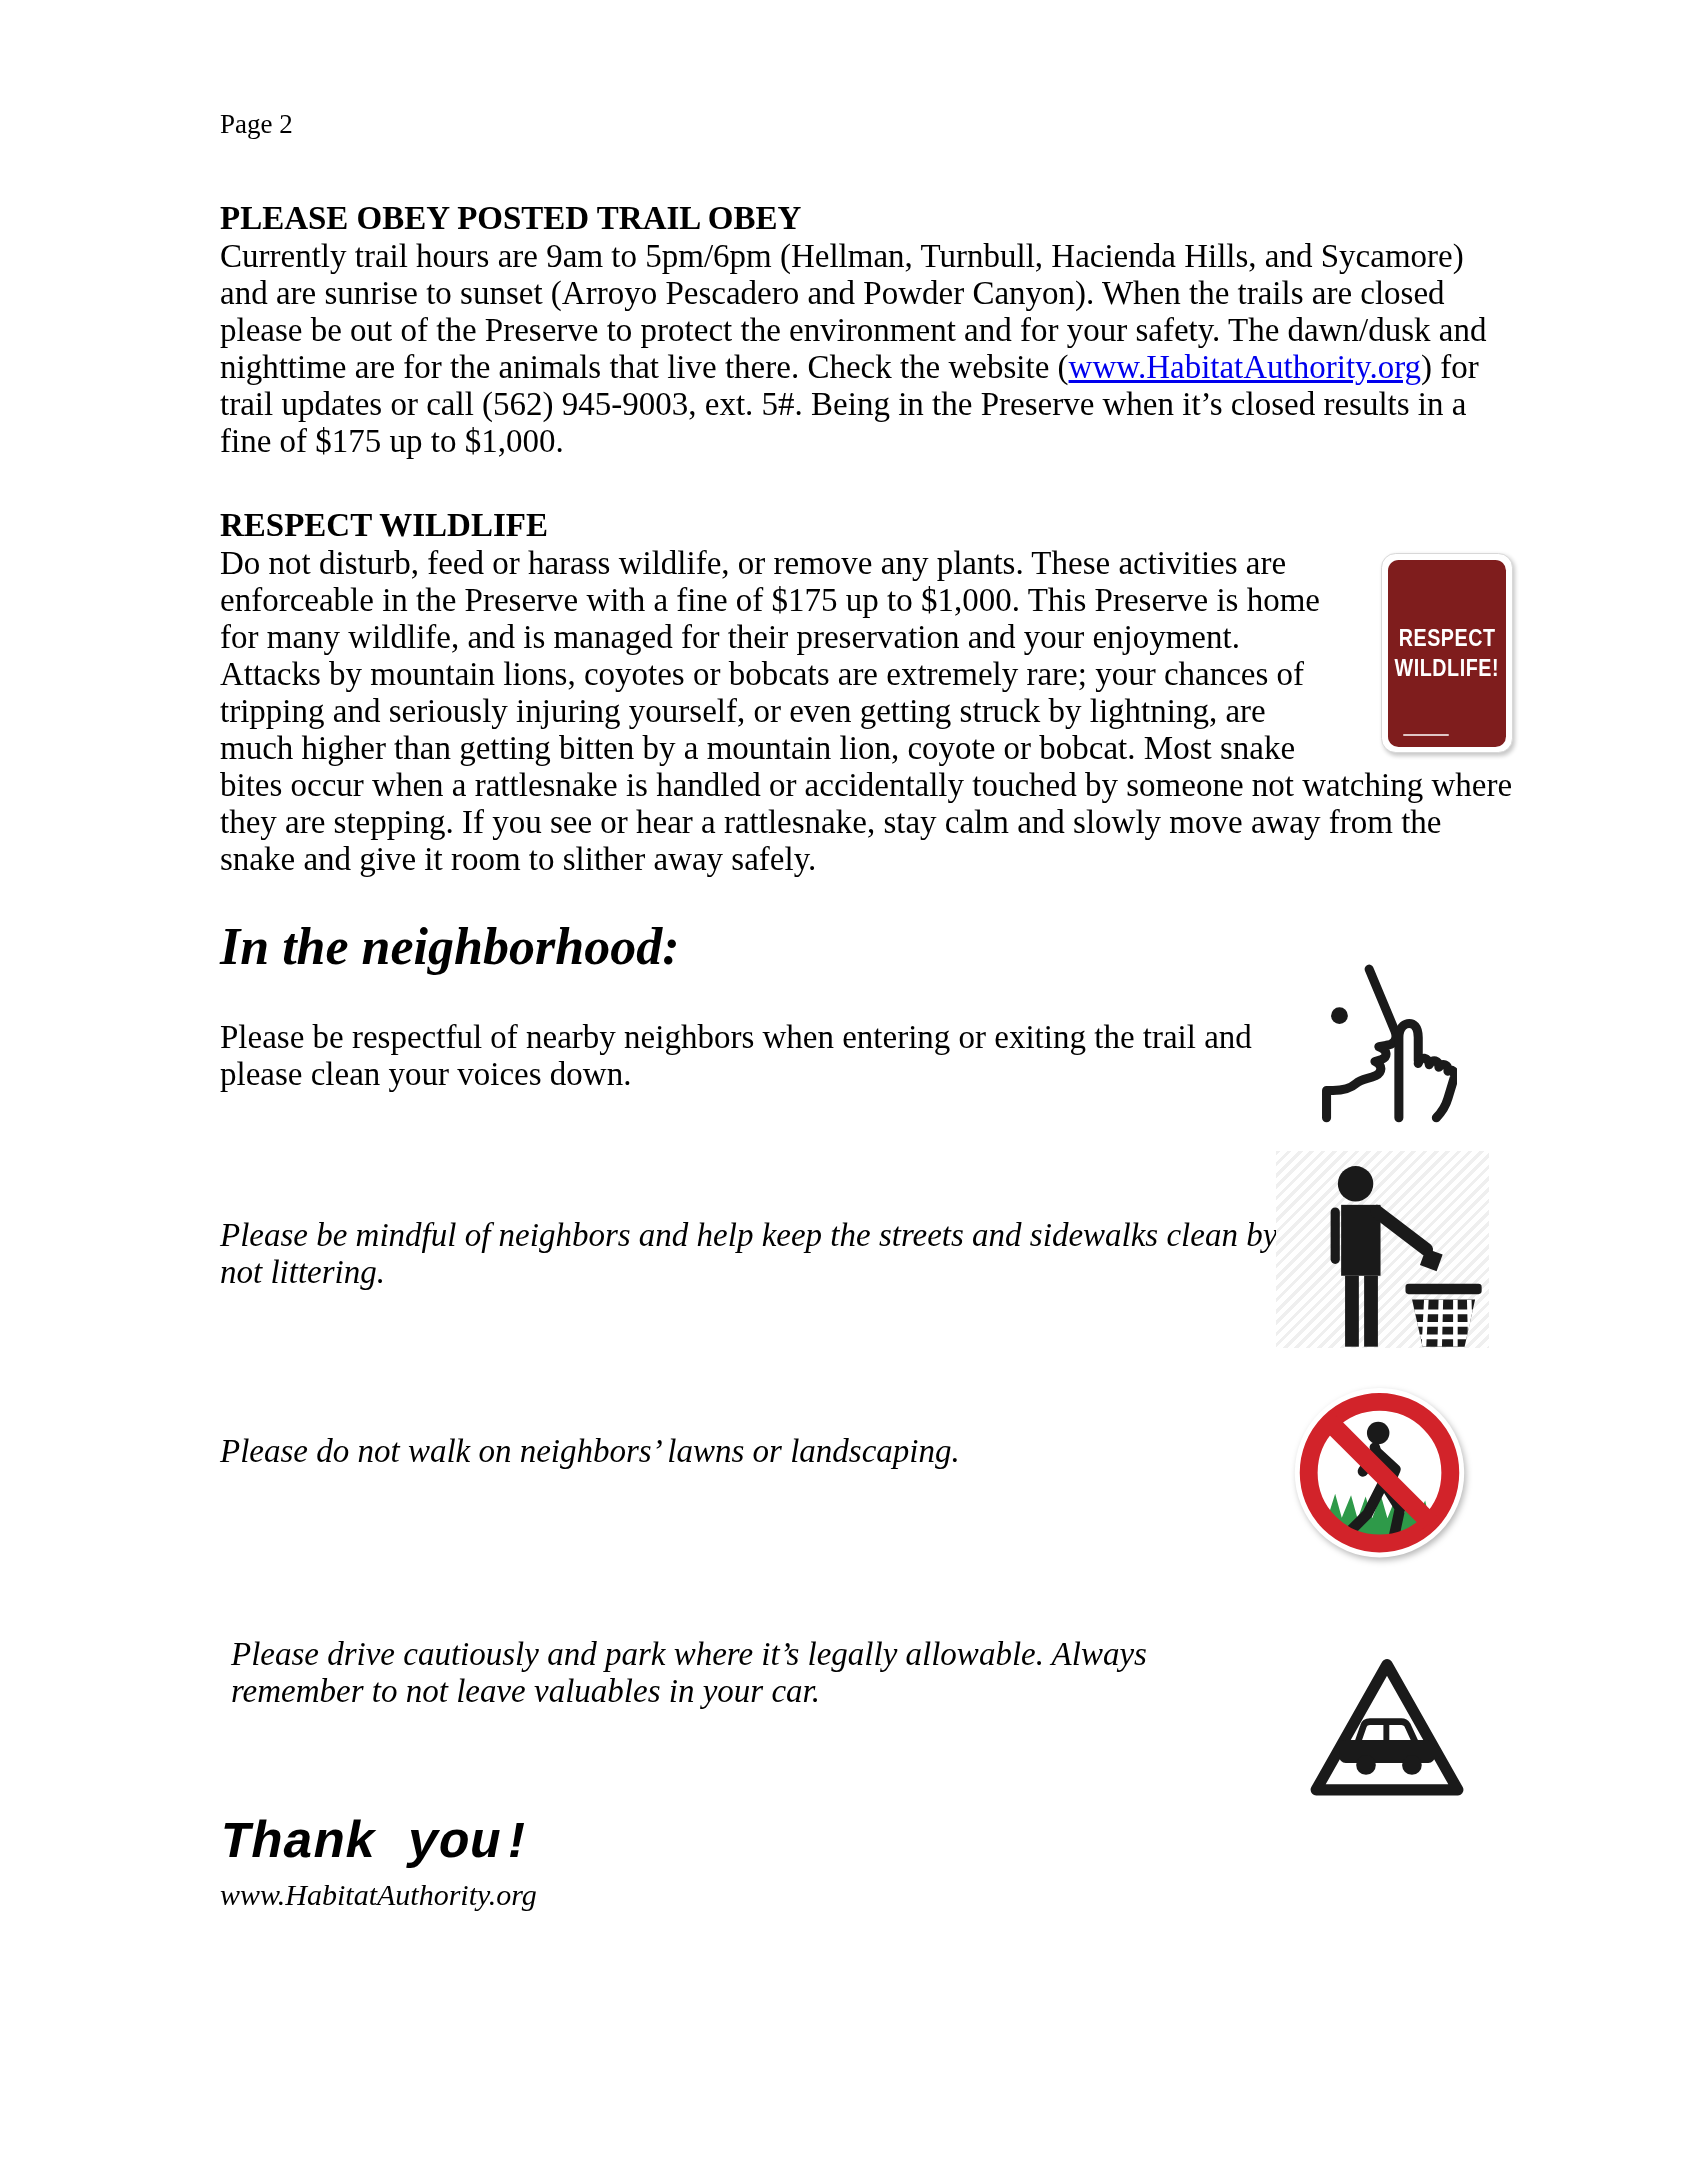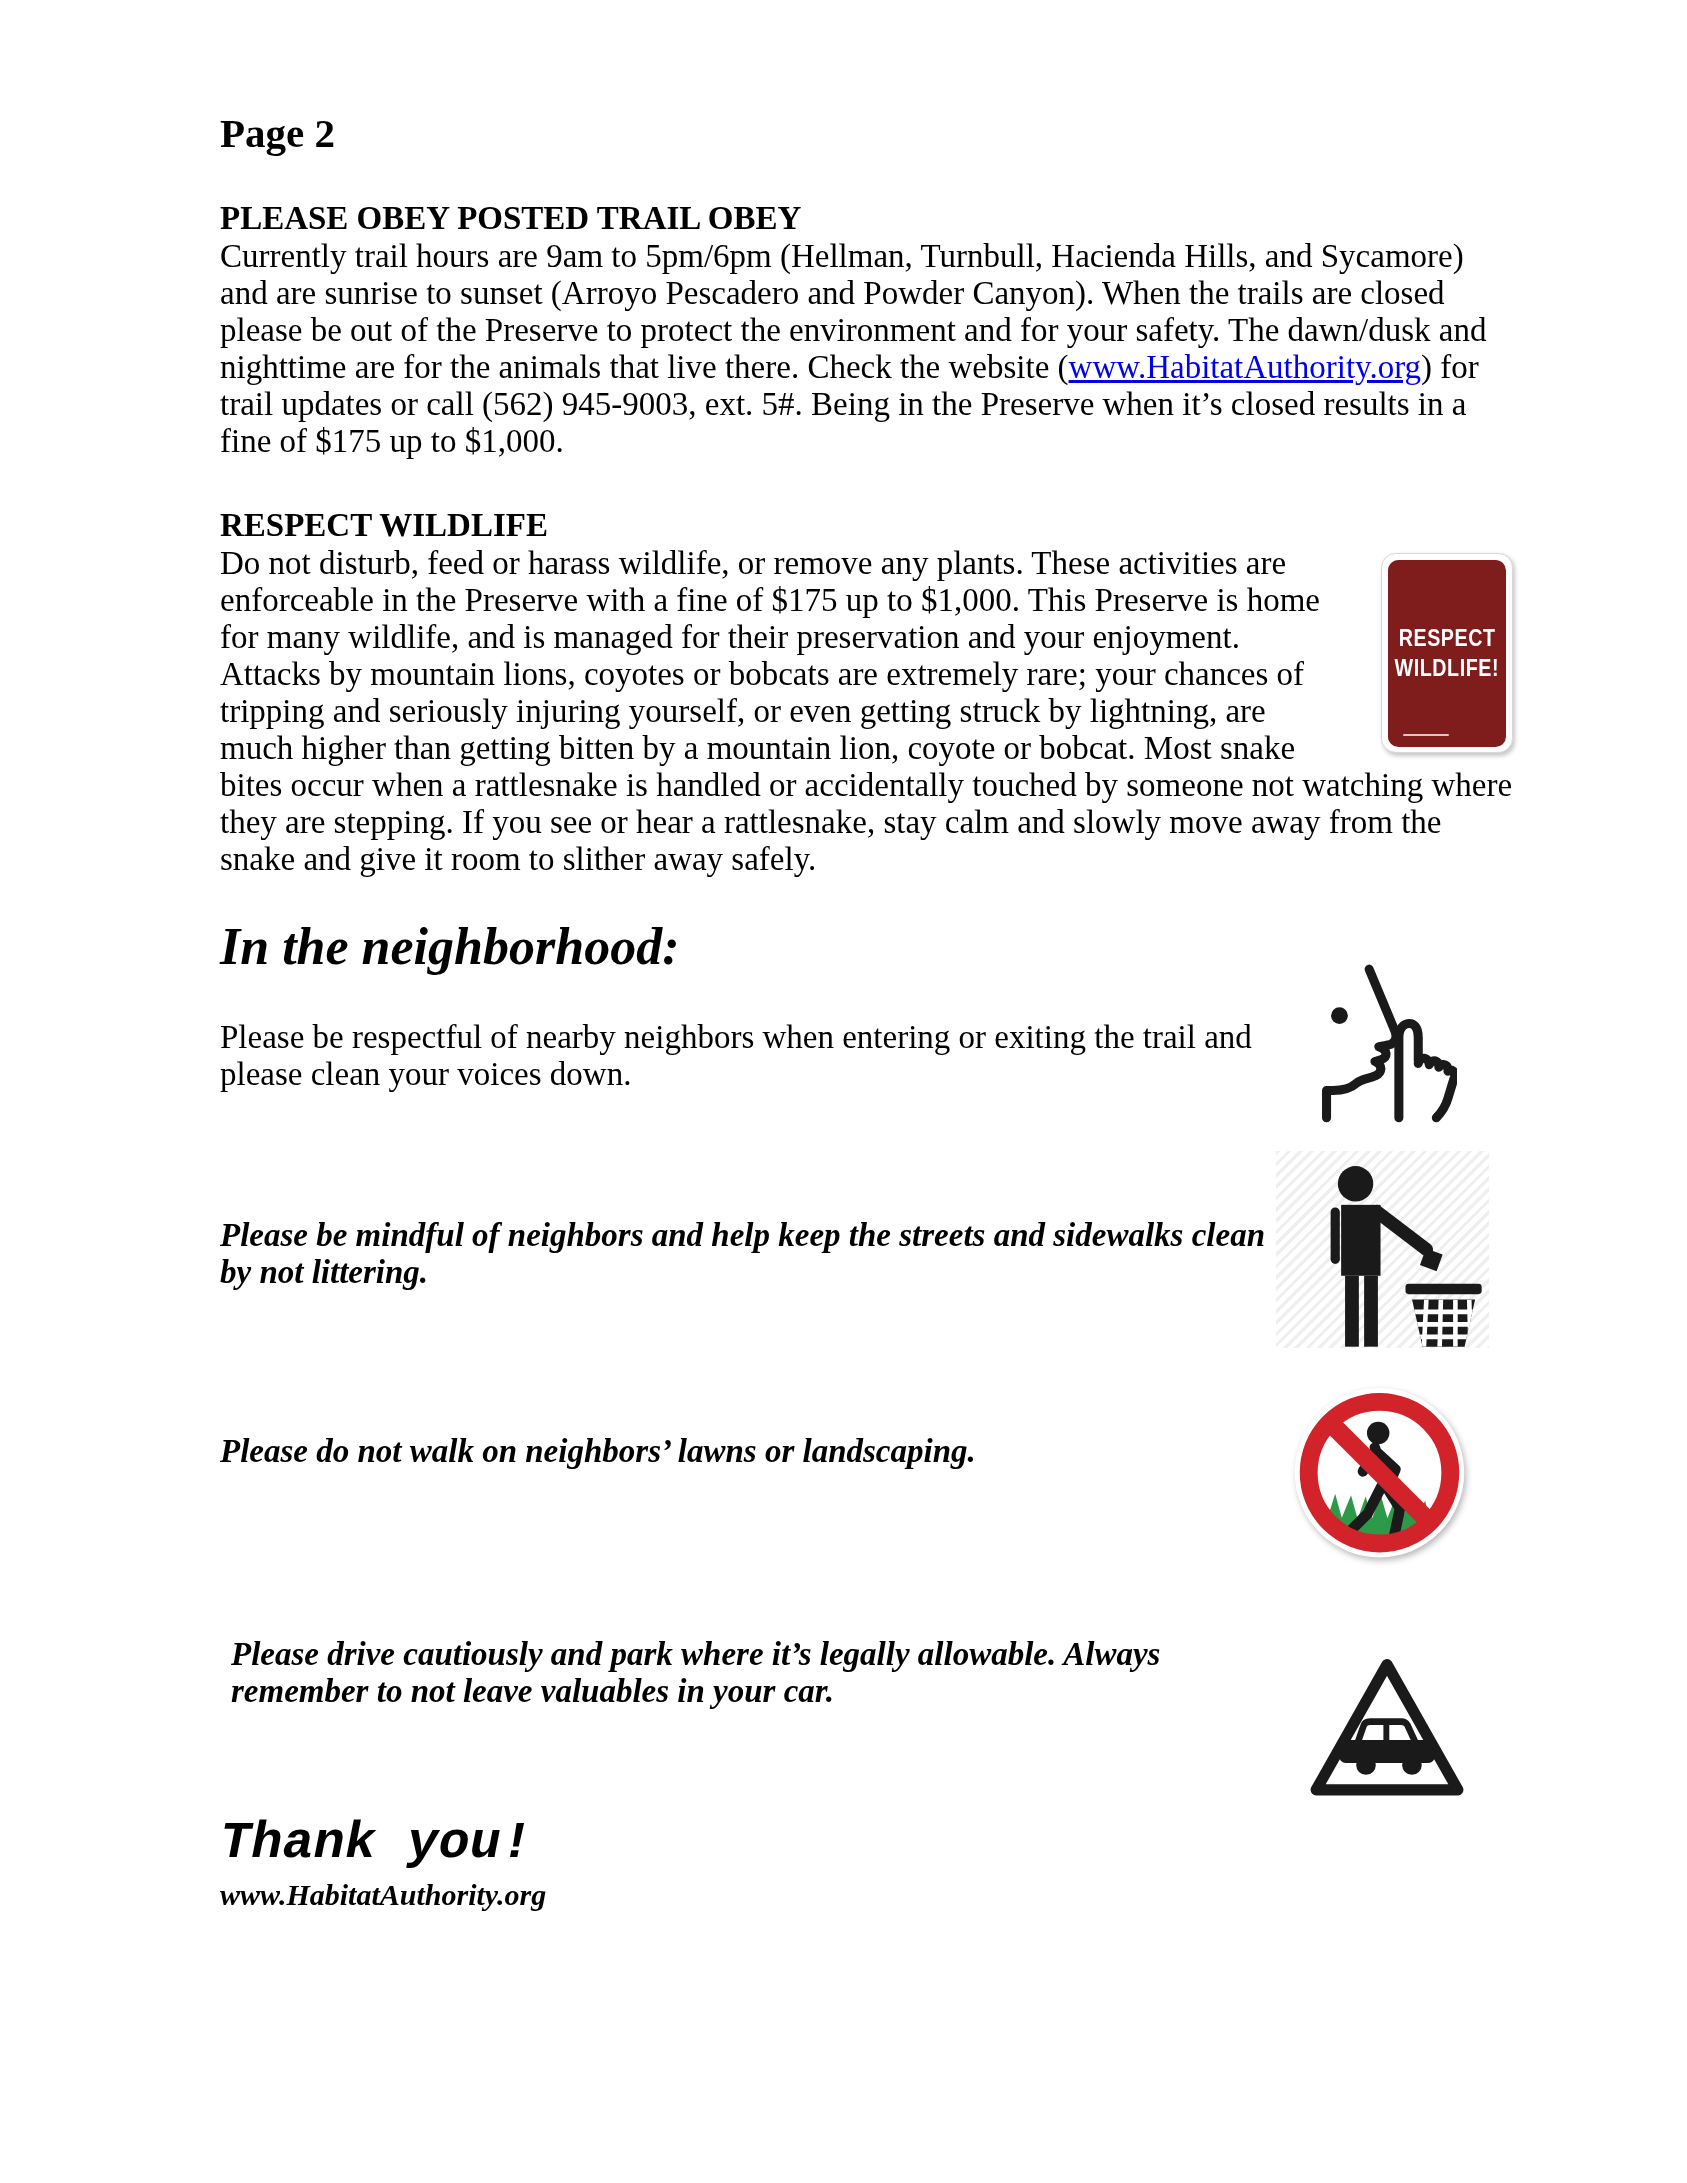--- a/index.html
+++ b/index.html
@@ -3,23 +3,23 @@
 <meta charset="utf-8">
 <style>
   html,body{margin:0;padding:0;background:#e8e8e8;}
   .page{
     position:relative;width:1687px;height:2183px;background:#ffffff;
     font-family:"Liberation Serif", serif;color:#000;overflow:hidden;
   }
   .abs{position:absolute;}
   .para{font-size:33px;line-height:37px;}
   .sec-heading{font-weight:bold;font-size:33px;line-height:37px;}
-  .page-number{font-size:41px;font-weight:bold;}
+  .page-number{font-size:27px;}
   .big-heading{font-weight:bold;font-style:italic;font-size:52px;line-height:1;}
-  .bi{font-weight:bold;font-style:italic;}
+  .bi{font-weight:normal;font-style:italic;}
   a.site-link{color:#0000EE;text-decoration:underline;cursor:pointer;}
 
   
   .wildlife-sign{
     float:right;width:130px;height:198px;margin:8px 0 12px 36px;
     background:#ffffff;border:1.3px solid #d8d8d8;border-radius:14.6px;
     box-shadow:2px 2.6px 4.6px rgba(0,0,0,.22);
     display:flex;align-items:center;justify-content:center;
   }
   .sign-inner{

